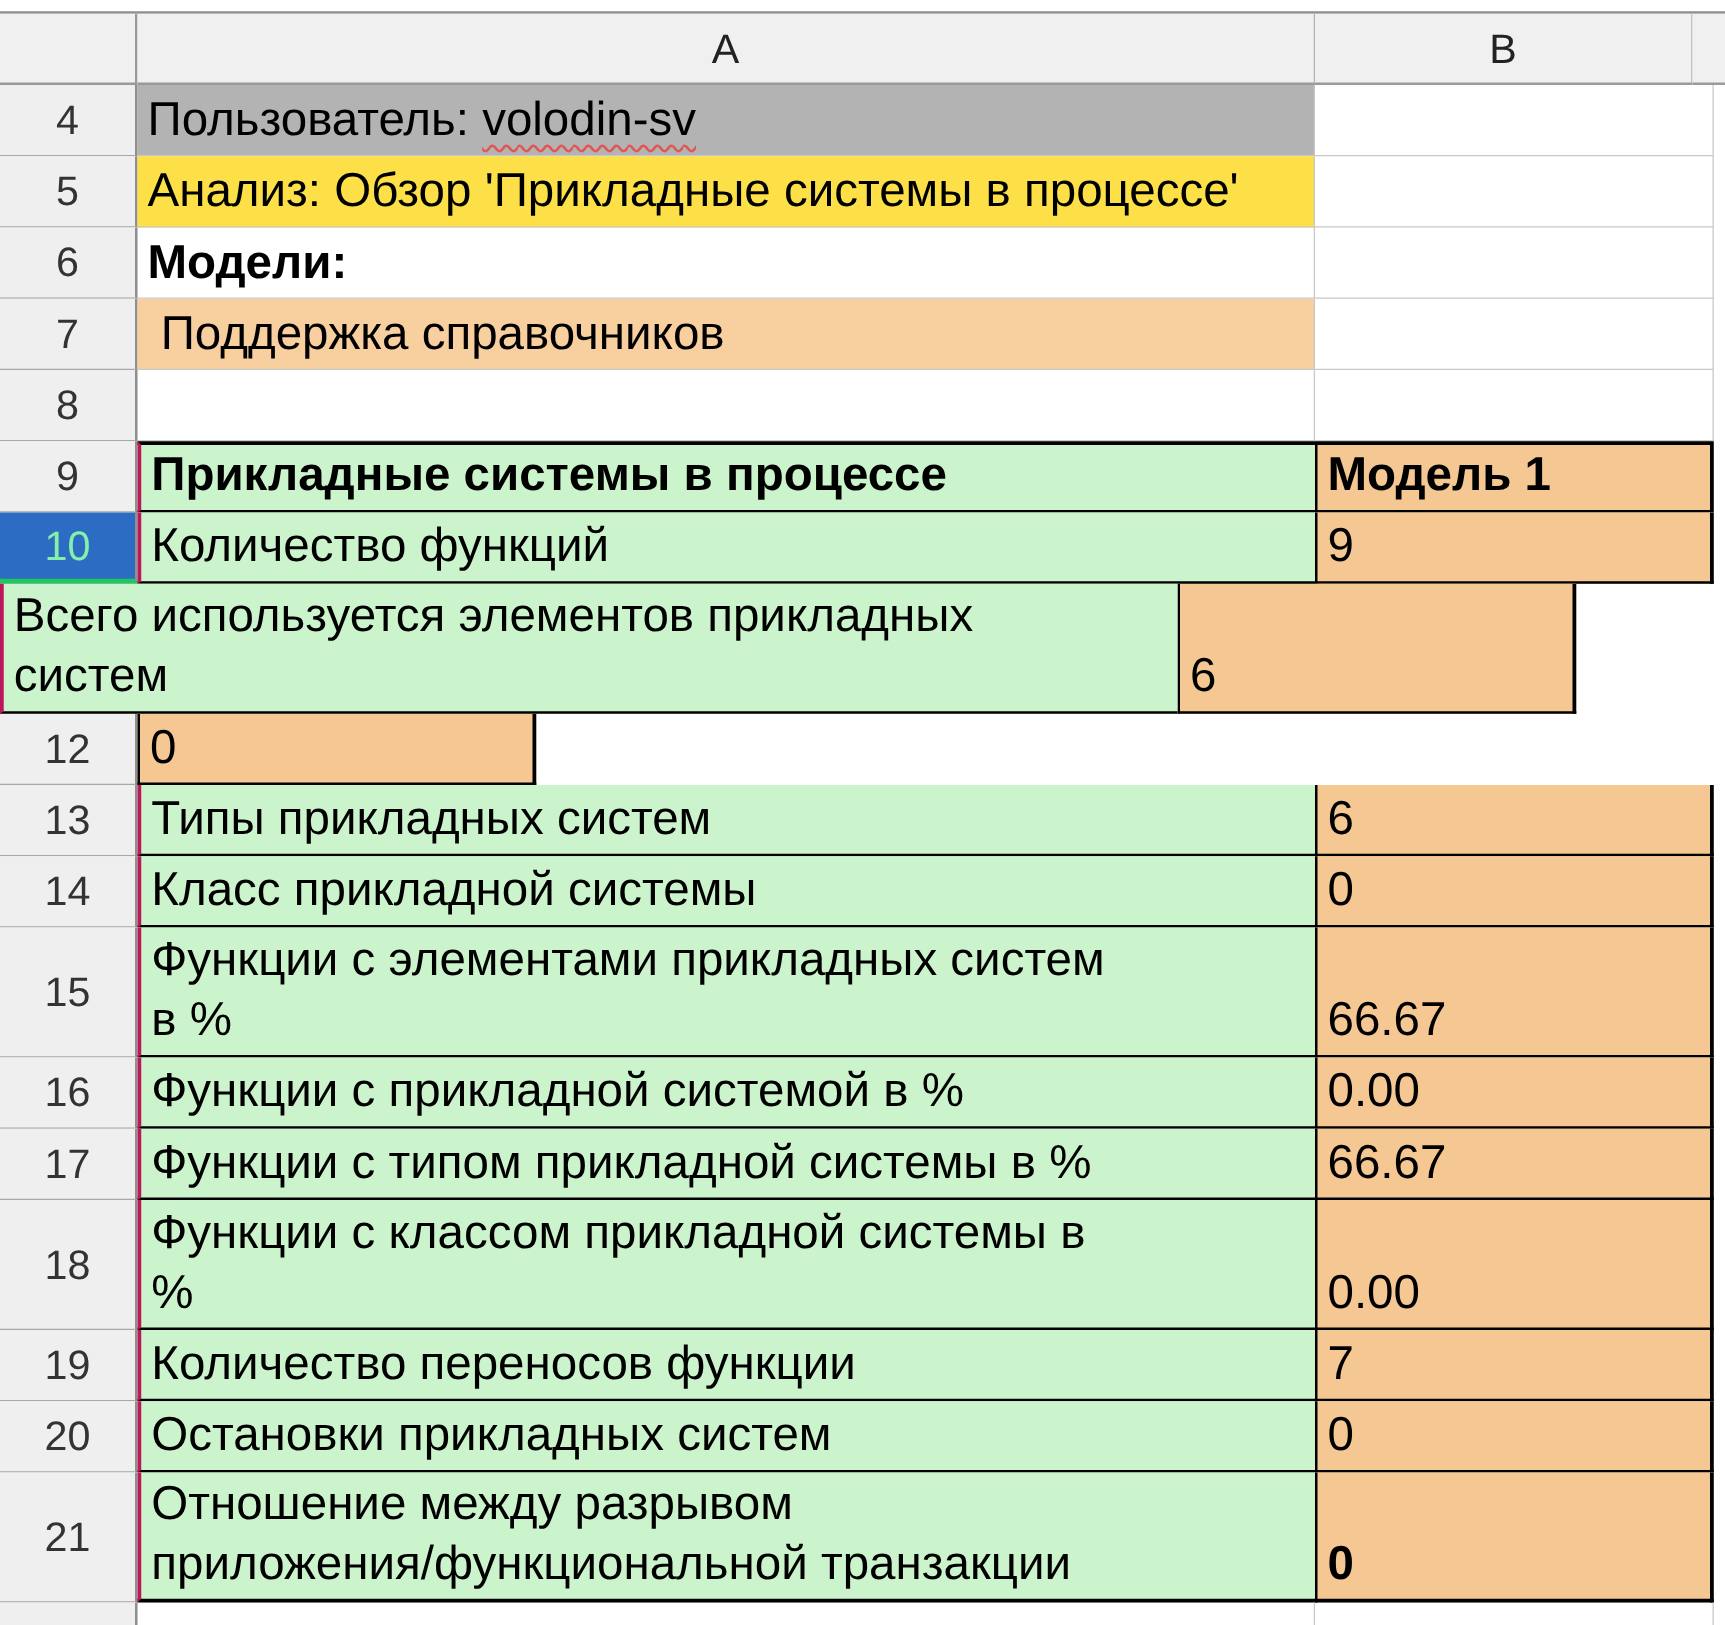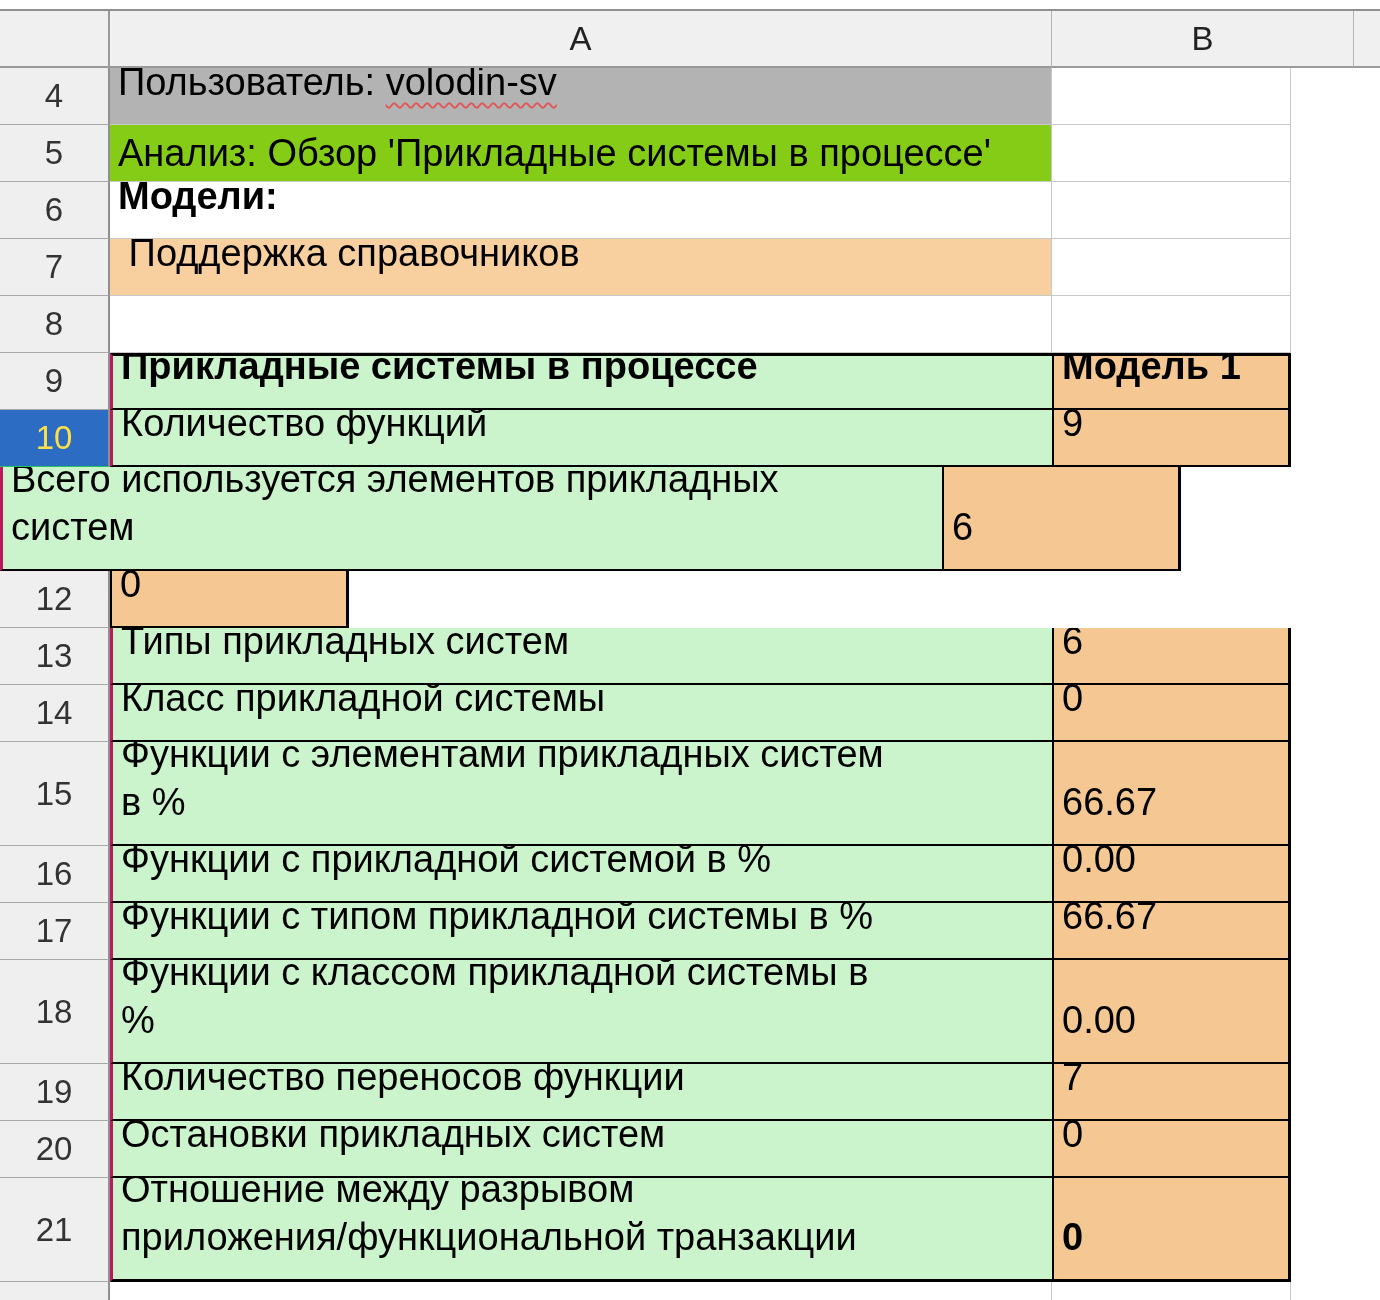--- a/index.html
+++ b/index.html
@@ -20,26 +20,26 @@
       display:flex;align-items:center;justify-content:center;font-size:33px;color:#222;}
   .cha{width:942px;}
   .chb{width:302px;}
   .chfill{flex:1;border-right:none;}
   
   .r{display:flex;height:57px;}
   .r.tall{height:104px;}
   .r.partial{height:20px;}
   .rh{width:110px;box-sizing:border-box;background:#efefef;border-right:2px solid #8f8f8f;border-bottom:1px solid #a8a8a8;
       display:flex;align-items:center;justify-content:center;font-size:33px;color:#333;}
-  .rh.sel{background:var(--selblue,#2d6cc3);color:#fde047;border-bottom:1px solid #22c55e;}
-  .cell{box-sizing:border-box;display:flex;align-items:flex-end;padding:0 0 17px 8px;overflow:hidden;
+  .rh.sel{background:var(--selblue,#2d6cc3);color:#86efac;border-bottom:4px solid #22c55e;}
+  .cell{box-sizing:border-box;display:flex;align-items:flex-end;padding:0 0 3px 8px;overflow:hidden;
         font-size:38px;line-height:1.26;}
   .cell .inner{white-space:pre-wrap;}
   .ca{width:942px;position:relative;}
-  .cb{width:239px;}
+  .cb{width:319px;}
   .fill{flex:1;}
   .bold{font-weight:bold;}
   
   .f .ca{border-right:1px solid #c8c8c8;border-bottom:1px solid #c8c8c8;}
   .f .cb{border-right:1px solid #c8c8c8;border-bottom:1px solid #c8c8c8;}
   
   .t .ca{border-left:3px solid #be185d;border-bottom:2px solid #000;background:var(--green,#ccf4cc);}
   .t .cb{border-left:2px solid #000;border-right:3px solid #000;border-bottom:2px solid #000;background:var(--orange,#f5c792);}
   .t-first .ca,.t-first .cb{border-top:3px solid #000;}
   .t-last .ca{border-bottom:3px solid #000;}
@@ -67,21 +67,21 @@
         <div class="cell ca" style="background: rgb(179, 179, 179);">
           <div class="inner">Пользователь: <span class="wavy">volodin-sv</span></div>
         </div>
         <div class="cell cb">
           <div class="inner"></div>
         </div>
         <div class="fill"></div>
       </div>
       <div class="r f">
         <div class="rh">5</div>
-        <div class="cell ca" style="background: #84cc16;">
+        <div class="cell ca" style="background: #fde047;">
           <div class="ovf">Анализ: Обзор 'Прикладные системы в процессе'</div>
         </div>
         <div class="cell cb">
           <div class="inner"></div>
         </div>
         <div class="fill"></div>
       </div>
       <div class="r f">
         <div class="rh">6</div>
         <div class="cell ca bold">

